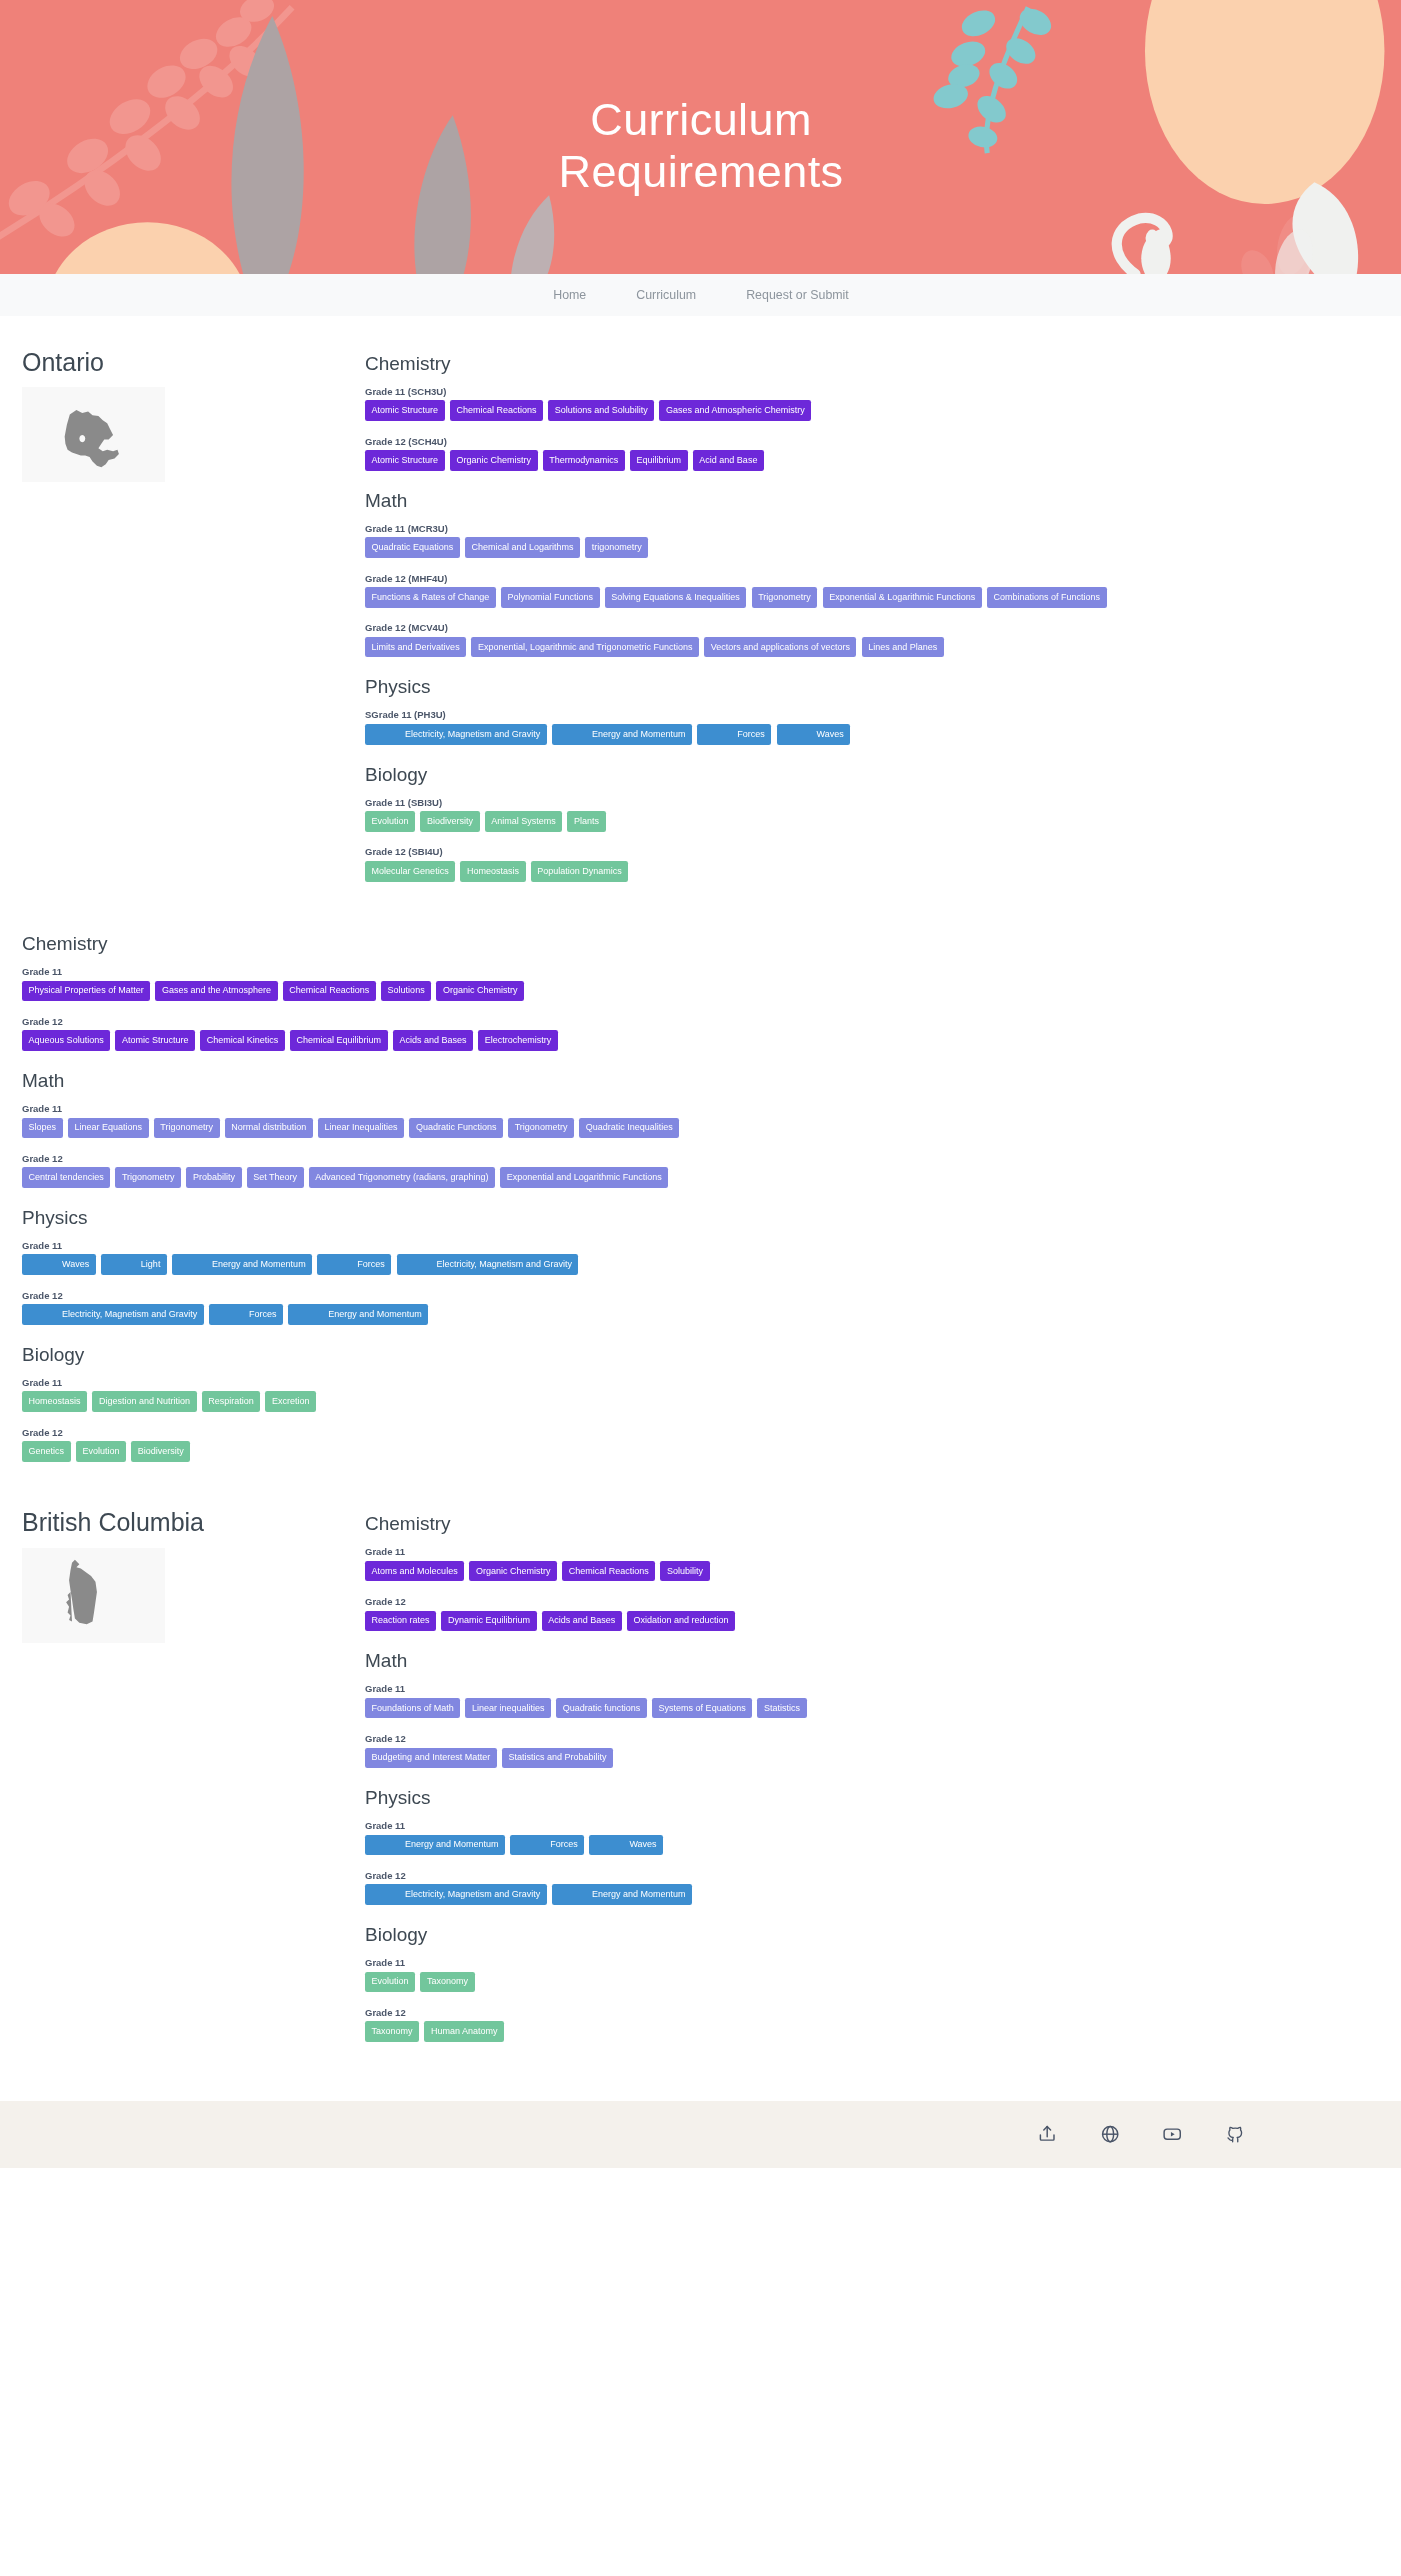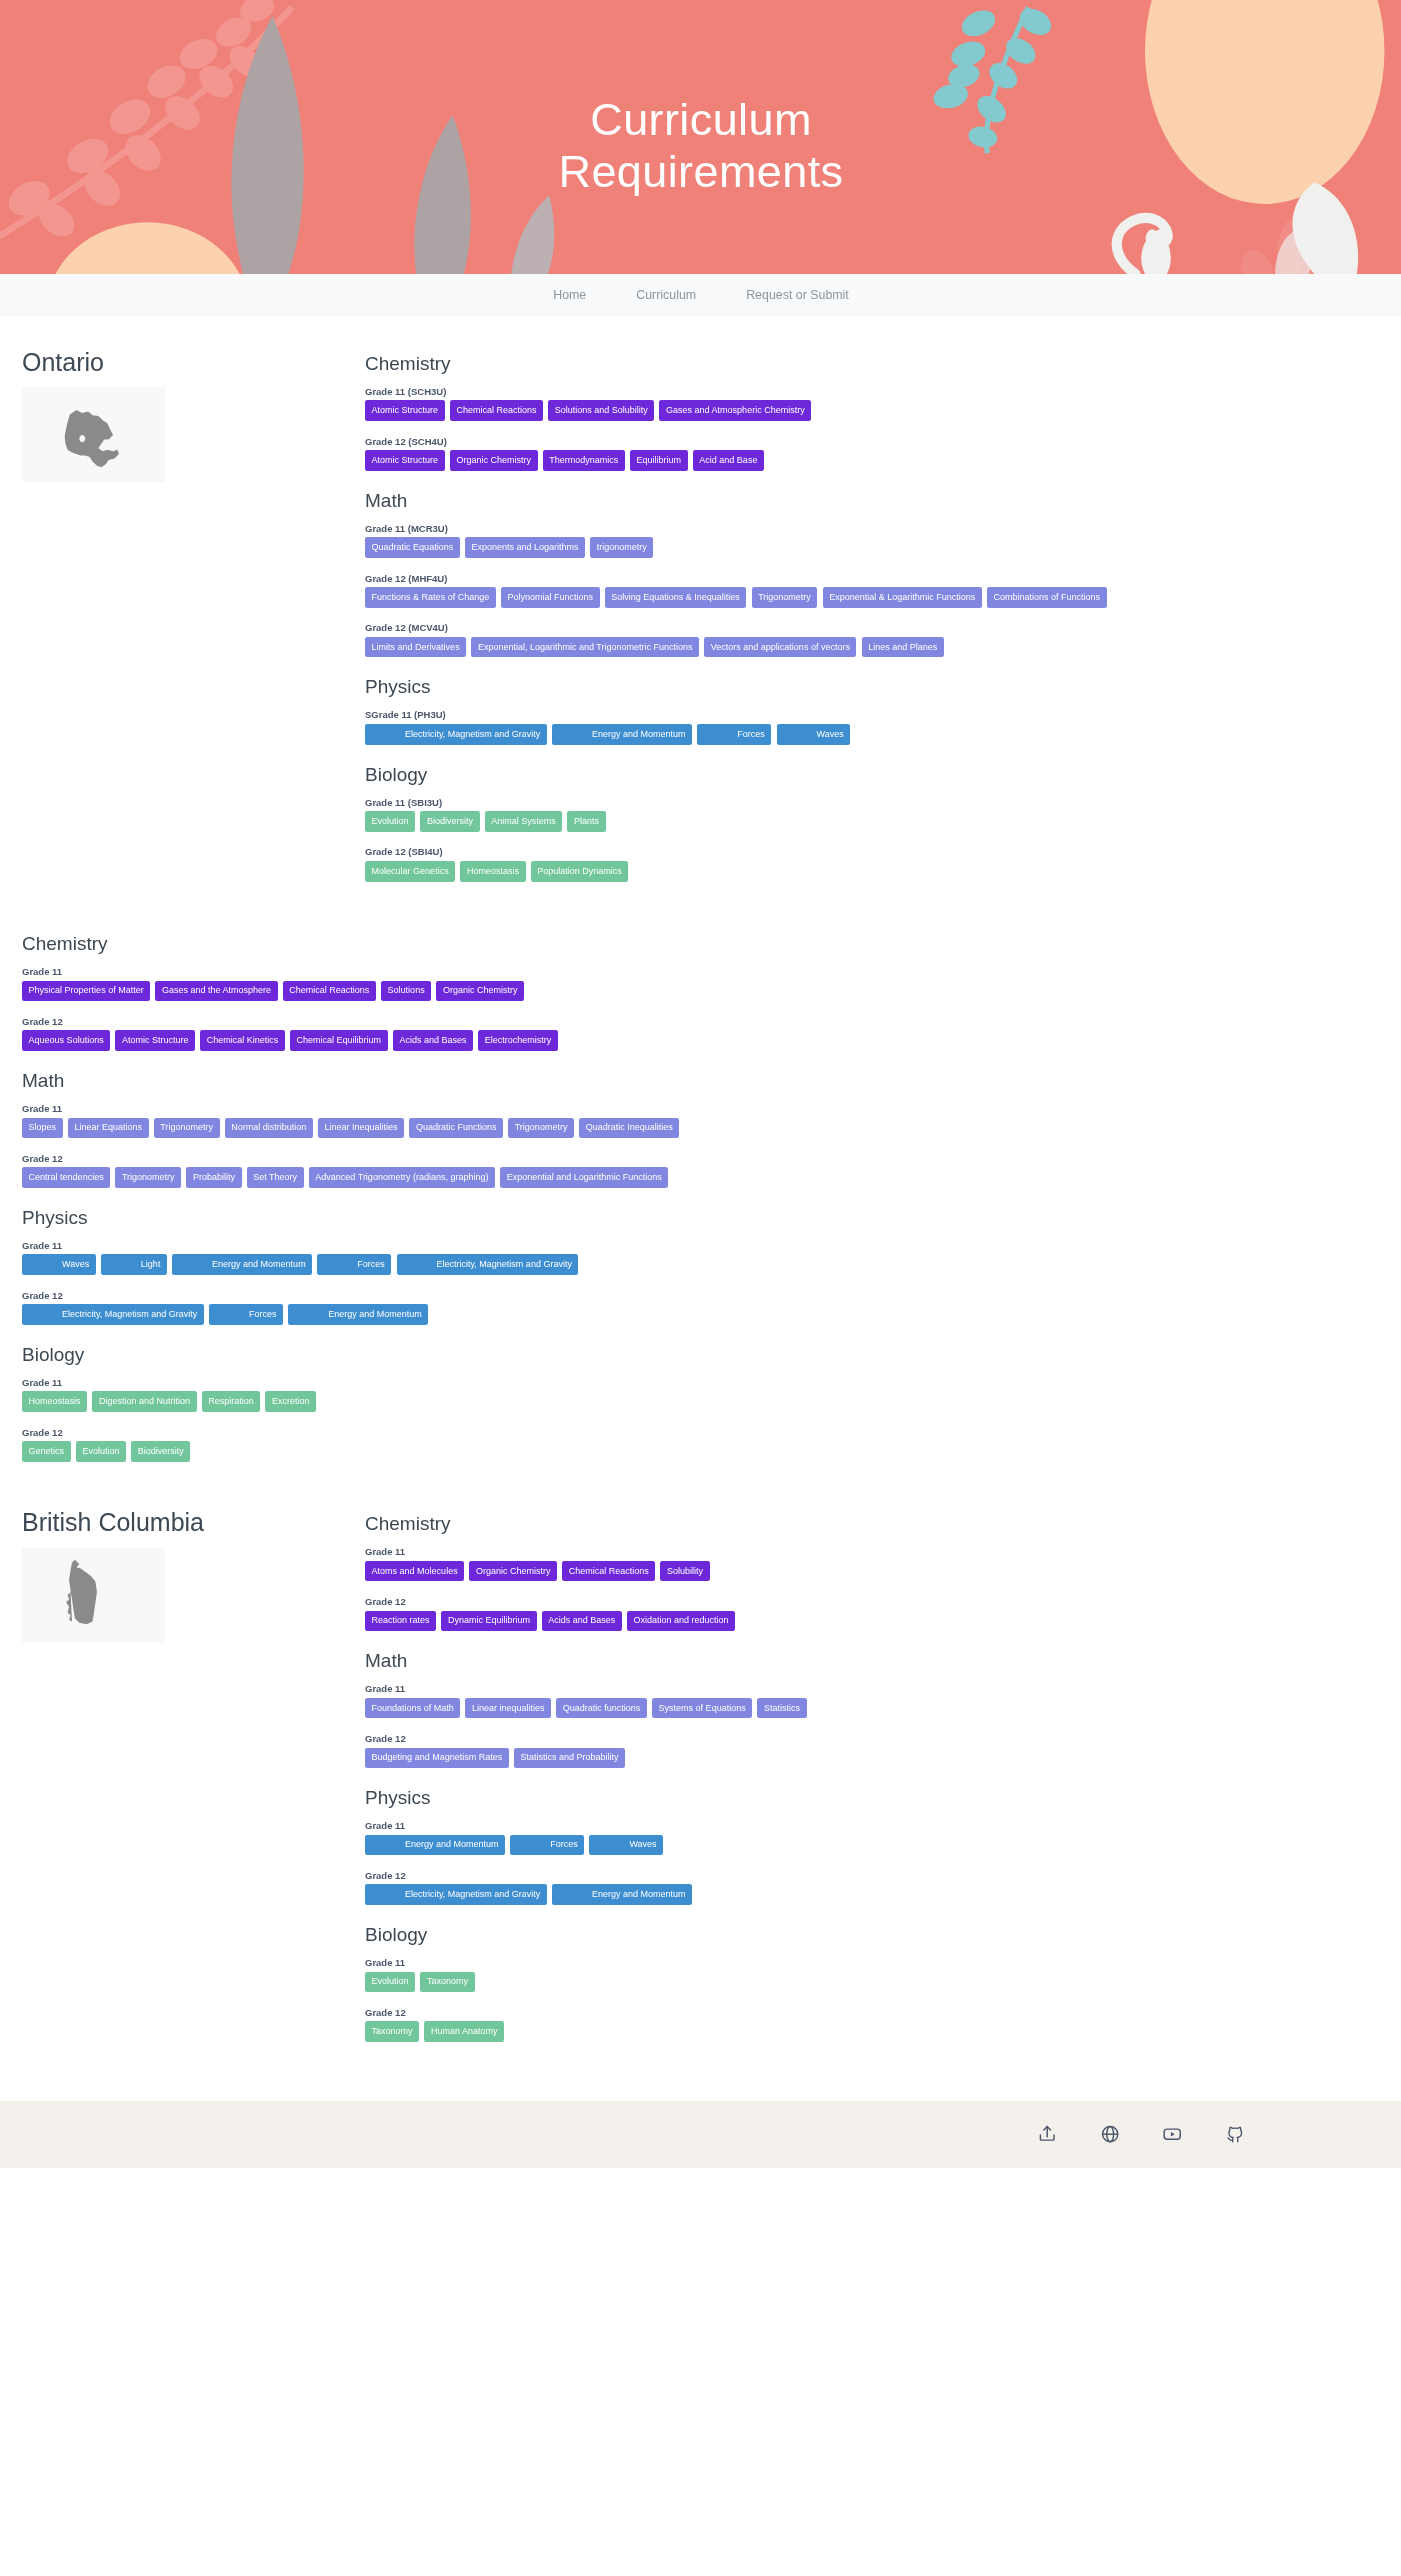--- a/index.html
+++ b/index.html
@@ -233,21 +233,21 @@
               <span class="tag chemistry">Acid and Base</span>
             </div>
           </div>
         </div>
         <div class="subject-block">
           <h3 class="subject-title">Math</h3>
           <div class="grade-group">
             <div class="grade-label">Grade 11 (MCR3U)</div>
             <div class="tags">
               <span class="tag math">Quadratic Equations</span>
-              <span class="tag math">Exponents and Logarithms</span>
+              <span class="tag math">Chemical and Logarithms</span>
               <span class="tag math">trigonometry</span>
             </div>
           </div>
           <div class="grade-group">
             <div class="grade-label">Grade 12 (MHF4U)</div>
             <div class="tags">
               <span class="tag math">Functions &amp; Rates of Change</span>
               <span class="tag math">Polynomial Functions</span>
               <span class="tag math">Solving Equations &amp; Inequalities</span>
               <span class="tag math">Trigonometry</span>
@@ -434,21 +434,21 @@
               <span class="tag math">Foundations of Math</span>
               <span class="tag math">Linear inequalities</span>
               <span class="tag math">Quadratic functions</span>
               <span class="tag math">Systems of Equations</span>
               <span class="tag math">Statistics</span>
             </div>
           </div>
           <div class="grade-group">
             <div class="grade-label">Grade 12</div>
             <div class="tags">
-              <span class="tag math">Budgeting and Magnetism Rates</span>
+              <span class="tag math">Budgeting and Interest Matter</span>
               <span class="tag math">Statistics and Probability</span>
             </div>
           </div>
         </div>
         <div class="subject-block">
           <h3 class="subject-title">Physics</h3>
           <div class="grade-group">
             <div class="grade-label">Grade 11</div>
             <div class="tags">
               <span class="tag physics">Energy and Momentum</span>

